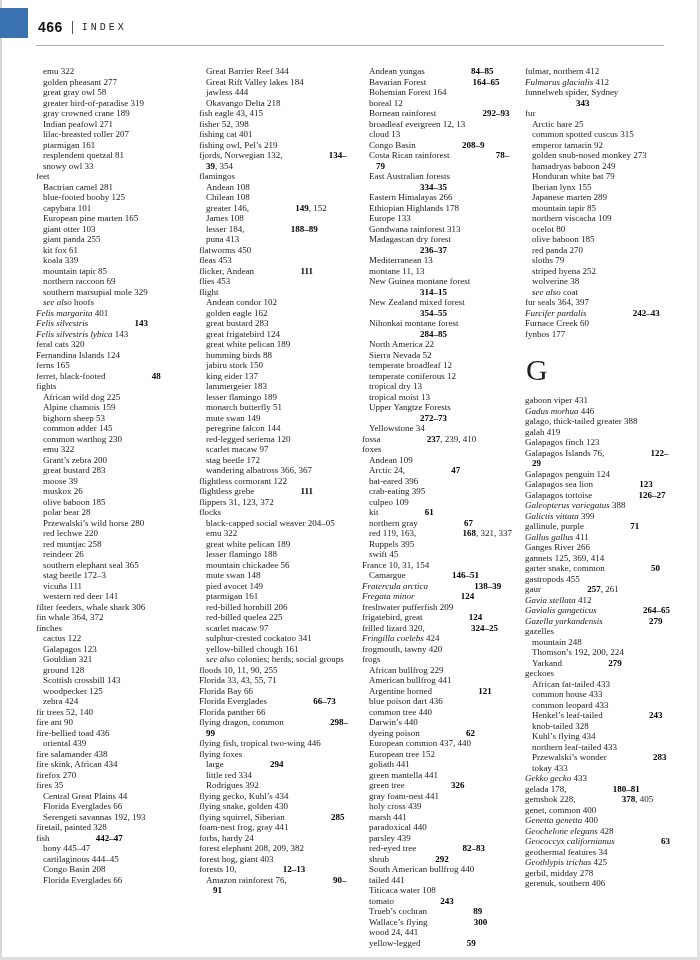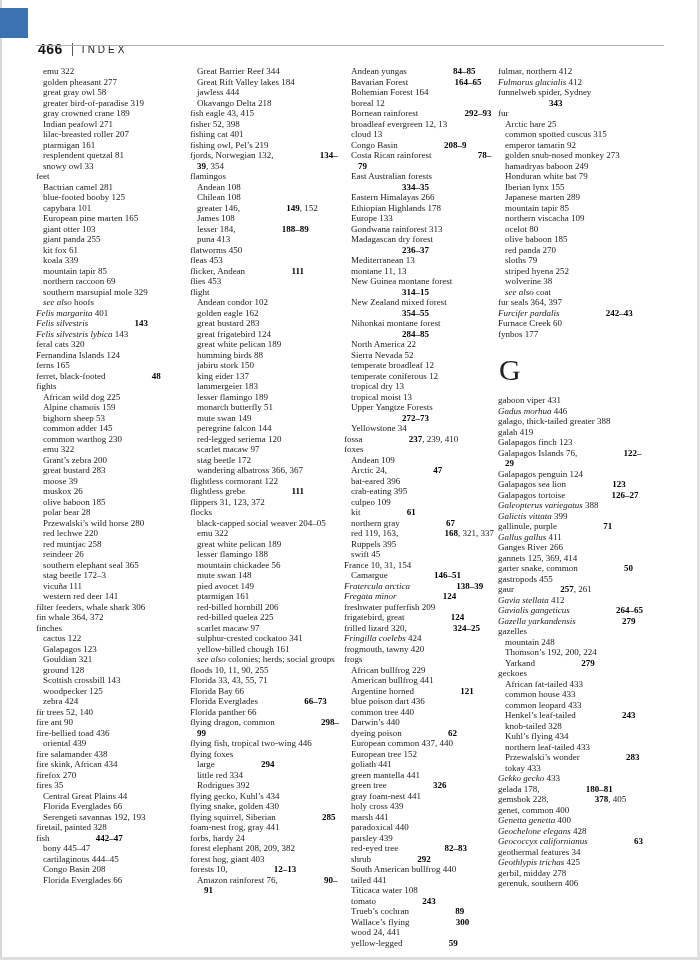--- a/index.html
+++ b/index.html
@@ -11,31 +11,30 @@
   .edge-left  { position:absolute; left:0; top:0; width:2px; height:100%; background:#d6d6d6; }
   .edge-right { position:absolute; right:0; top:0; width:3px; height:100%; background:#e2e2e2; }
   .edge-bottom{ position:absolute; left:0; bottom:0; width:100%; height:3px; background:#dedede; }
 
   .corner-tab { position:absolute; left:0; top:8px; width:28px; height:30px; background:#3a72b2; }
 
   .hdr {
     position:absolute; left:38px; top:16px; height:22px;
     display:flex; align-items:center;
     font-family:"Liberation Sans", sans-serif;
-    margin-top:22px;
   }
   .pagenum { font-size:14px; font-weight:bold; letter-spacing:.5px; color:#111; }
   .hdr-divider { width:1px; height:13px; background:#555; margin:0 9px; }
-  .ttl { font-size:10px; letter-spacing:3px; color:#222; }
+  .ttl { font-size:10px; letter-spacing:3px; color:#222;font-family:Liberation Mono, monospace; }
 
   .rule { position:absolute; left:36px; top:45px; width:628px; height:1px; background:#adadad; }
 
   .columns {
     position:absolute; left:36px; top:66px; width:632px;
-    display:flex; gap:3px; align-items:flex-start;
+    display:flex; gap:12px; align-items:flex-start;
   }
   .col { width:151px; flex:0 0 151px; }
 
   .entry { font-size:9px; line-height:10.5px; color:#1b1b1b; }
   .entry .b  { font-weight:bold; color:#000;padding-left:44px; }
   .entry .it { font-style:italic;text-align:right; }
   .lvl0 { padding-left:7px;  text-indent:-7px; }
   .lvl1 { padding-left:14px; text-indent:-7px; }
 
   .letter {

